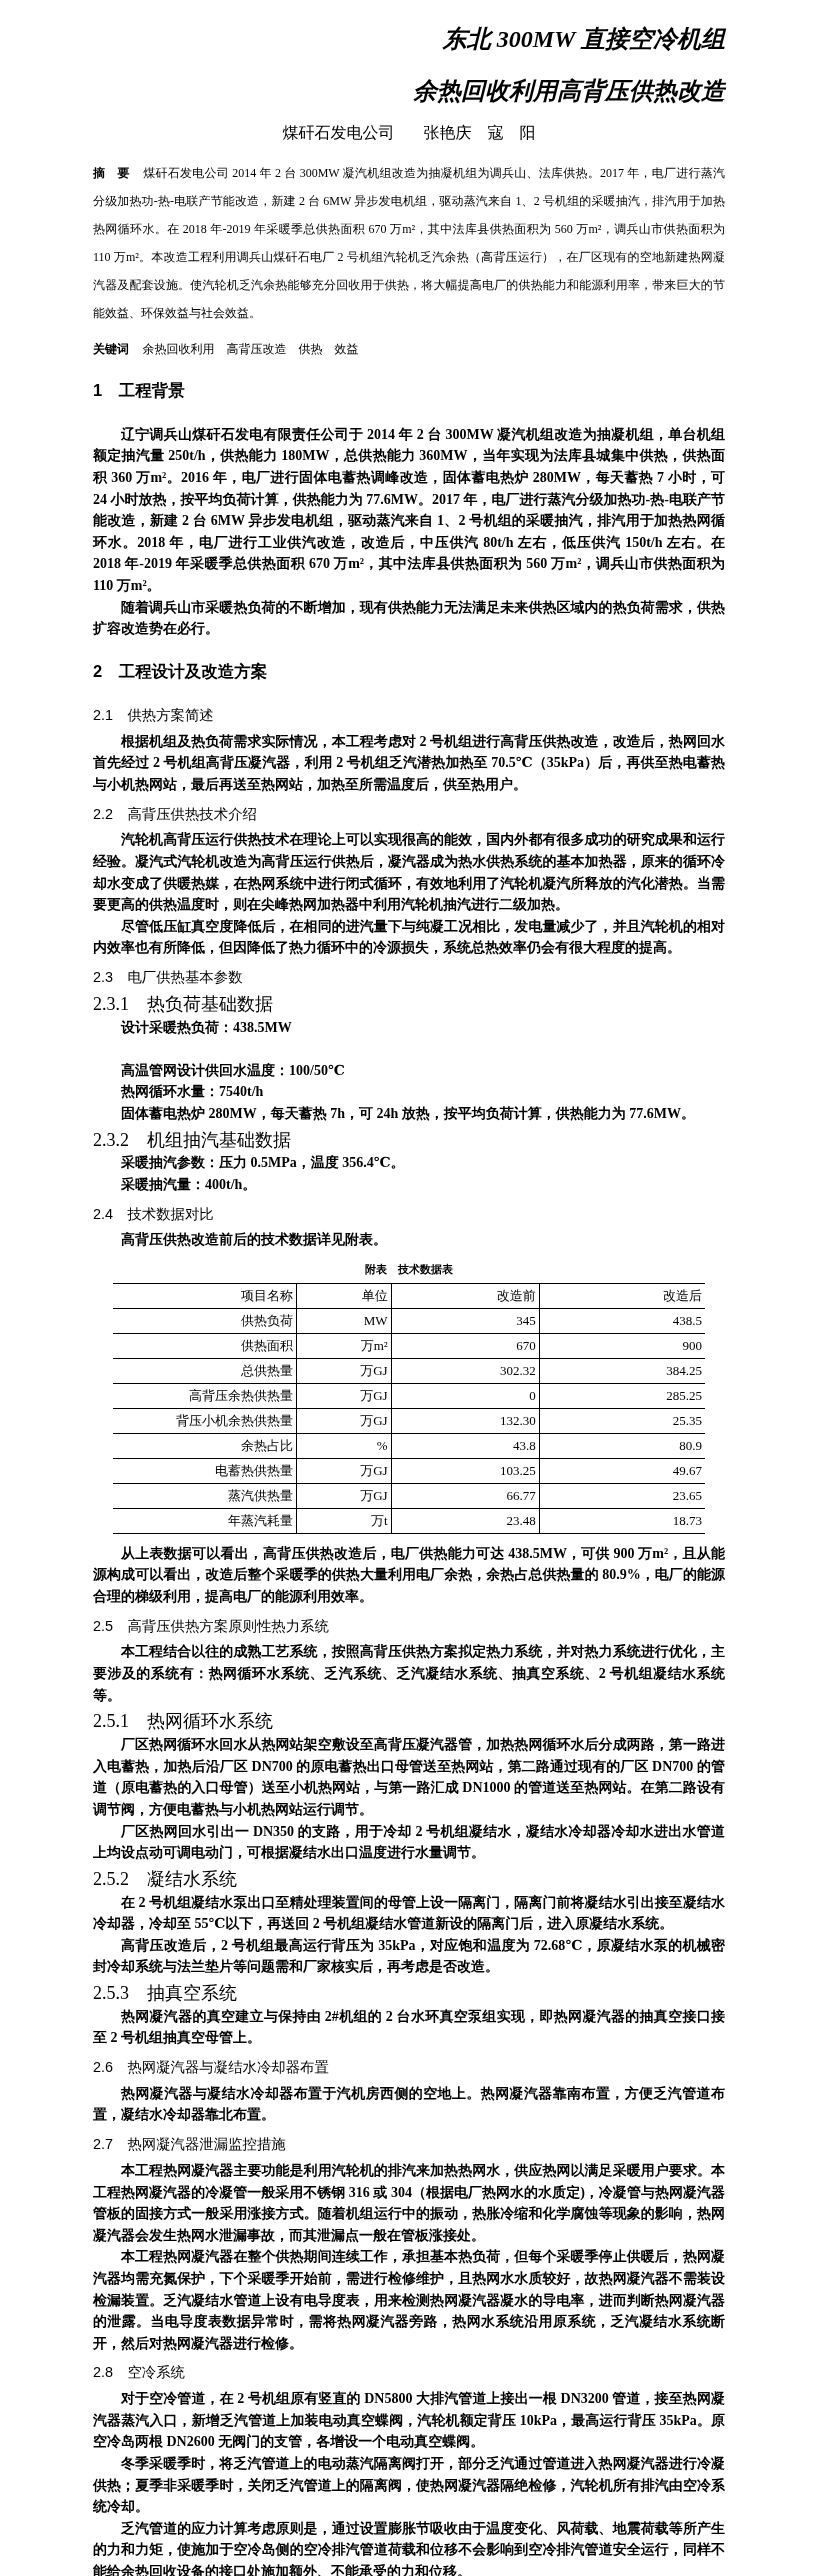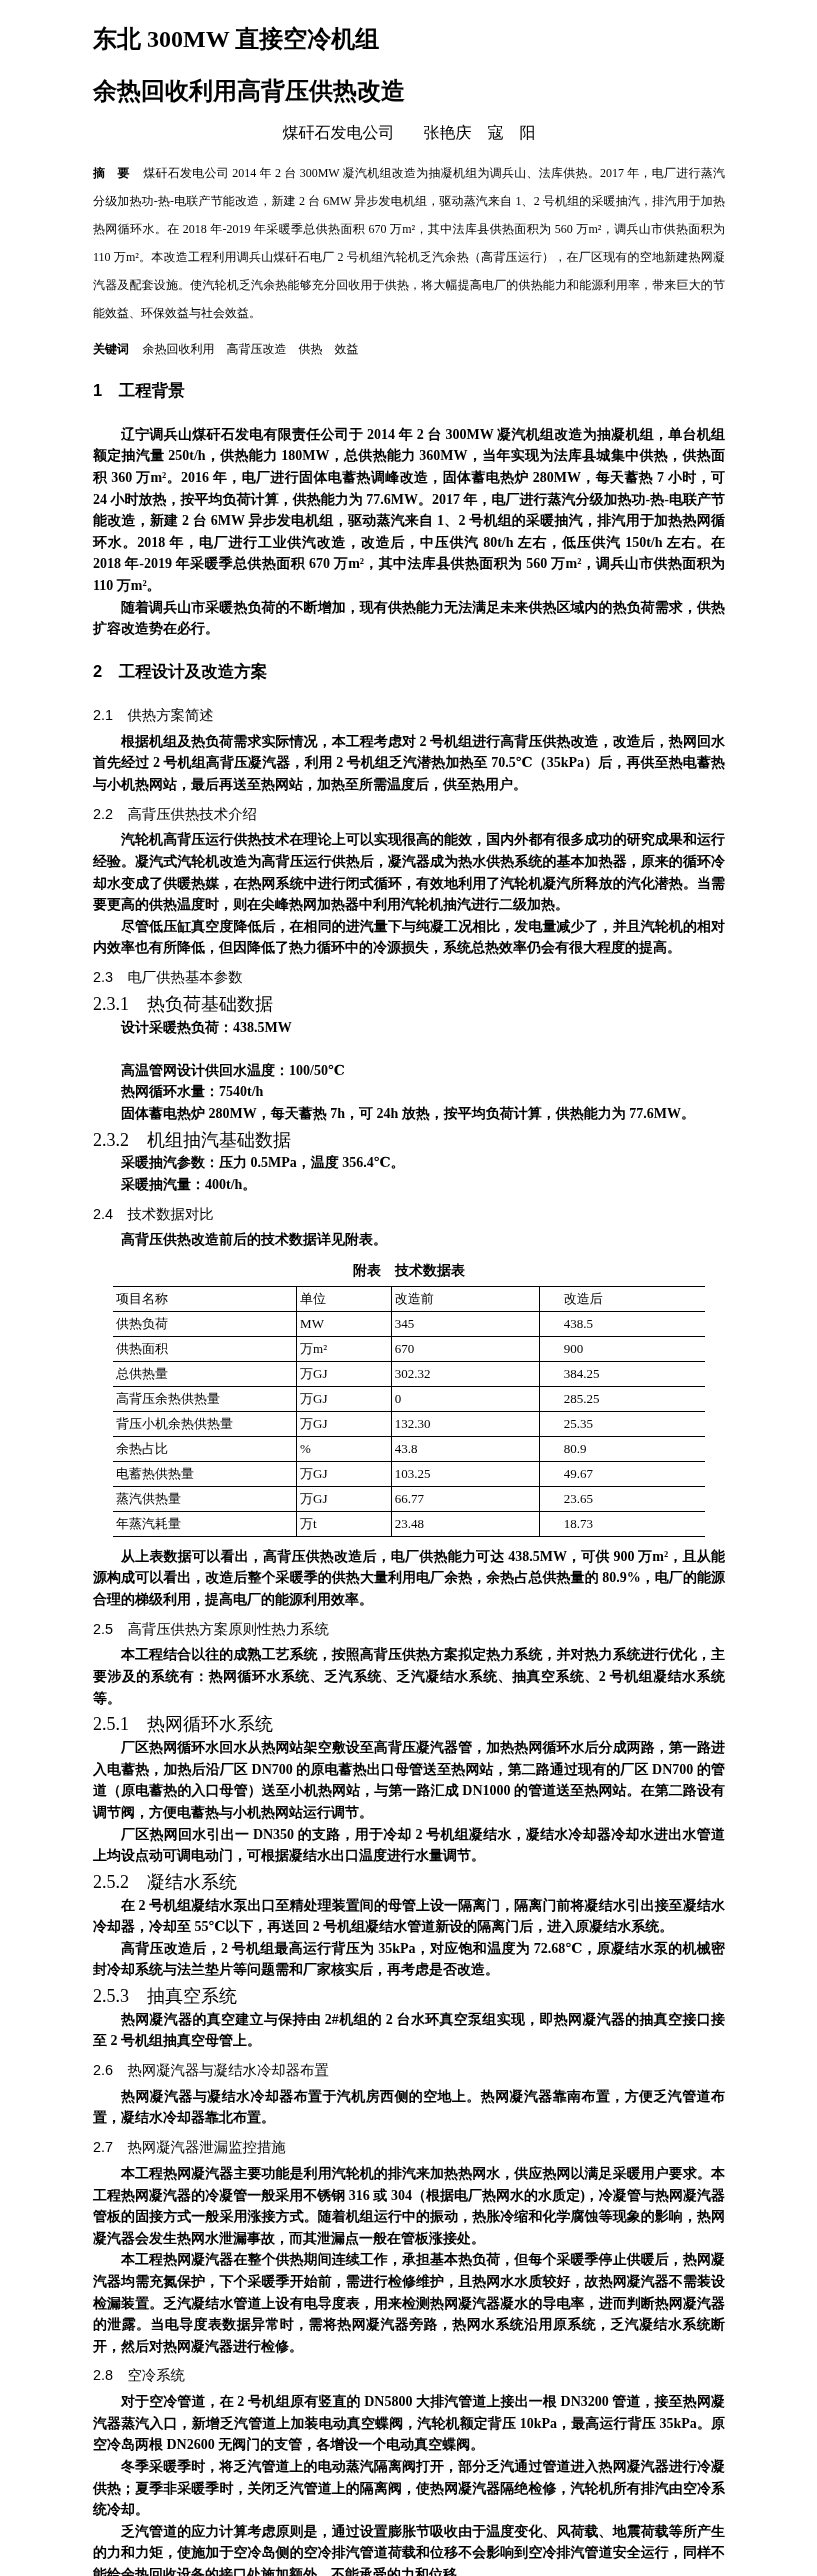--- a/index.html
+++ b/index.html
@@ -2,41 +2,41 @@
 <html style="font-size:8.2px"><head>
 <meta charset="utf-8">
 <style>
   html,body{margin:0;padding:0;}
   body{
     width:818px;height:3946px;background:#ffffff;color:#000000;
     font-family:"Liberation Serif","DejaVu Serif",serif;
     overflow:hidden;position:relative;
   }
   .content{padding:13.4px 93px 0 93px;}
-  .title-line{font-size:24px;font-weight:700;text-align:left;line-height:52px;
-    font-family:"Liberation Serif","DejaVu Serif",serif;}
+  .title-line{font-size:24px;font-weight:700;text-align:right;line-height:52px;
+    font-family:"Liberation Serif","DejaVu Serif",serif;font-style:italic;}
   .byline{font-size:16px;text-align:center;margin-top:5.2px;line-height:20.6px;}
   .byline .affil{margin-right:29px;}
   .abstract{margin-top:15.5px;font-size:12px;line-height:28px;text-align:justify;}
   .abstract .lbl,.keywords .lbl{
     font-family:"Liberation Sans","DejaVu Sans",sans-serif;font-weight:700;margin-right:13.4px;}
   .keywords{font-size:12px;line-height:20px;text-align:justify;margin-top:1px;}
   .h1{font-family:"Liberation Sans","DejaVu Sans",sans-serif;font-weight:700;
     font-size:16.5px;line-height:24px;margin:19.6px 0 21.6px;}
   .h2{font-family:"Liberation Sans","DejaVu Sans",sans-serif;font-weight:400;
     font-size:14.4px;line-height:21.6px;margin:8.2px 0 4.1px;}
   .h3{font-size:18px;line-height:20.6px;margin:5.2px 0 2.1px;}
   .p{font-size:14px;line-height:21.6px;text-align:justify;text-indent:28px;margin:0;font-weight:bold;}
   .p.gap-top{margin-top:21.6px;}
   .tcap{font-family:"Liberation Sans","DejaVu Sans",sans-serif;font-weight:700;
-    font-size:14px;text-align:center;margin:11.3px 0 5.2px;}
+    font-size:11px;text-align:center;margin:11.3px 0 5.2px;}
   table.data{width:592px;margin:0 auto 9.3px auto;border-collapse:collapse;
     font-size:13px;}
   table.data th,table.data td{
-    height:24px;text-align:left;vertical-align:middle;font-weight:400;
+    height:24px;text-align:right;vertical-align:middle;font-weight:400;
     border-top:1px solid #000;border-bottom:1px solid #000;border-left:1px solid #000;
     padding:0 3.1px;}
   table.data th:first-child,table.data td:first-child{border-left:none;}
   table.data th:last-child,table.data td:last-child{border-right:none;padding-left:24px;}
   col.c1{width:31%;}col.c2{width:16%;}col.c3{width:25%;}col.c4{width:28%;}
 </style>
 </head>
 <body>
 
 <div class="content">

